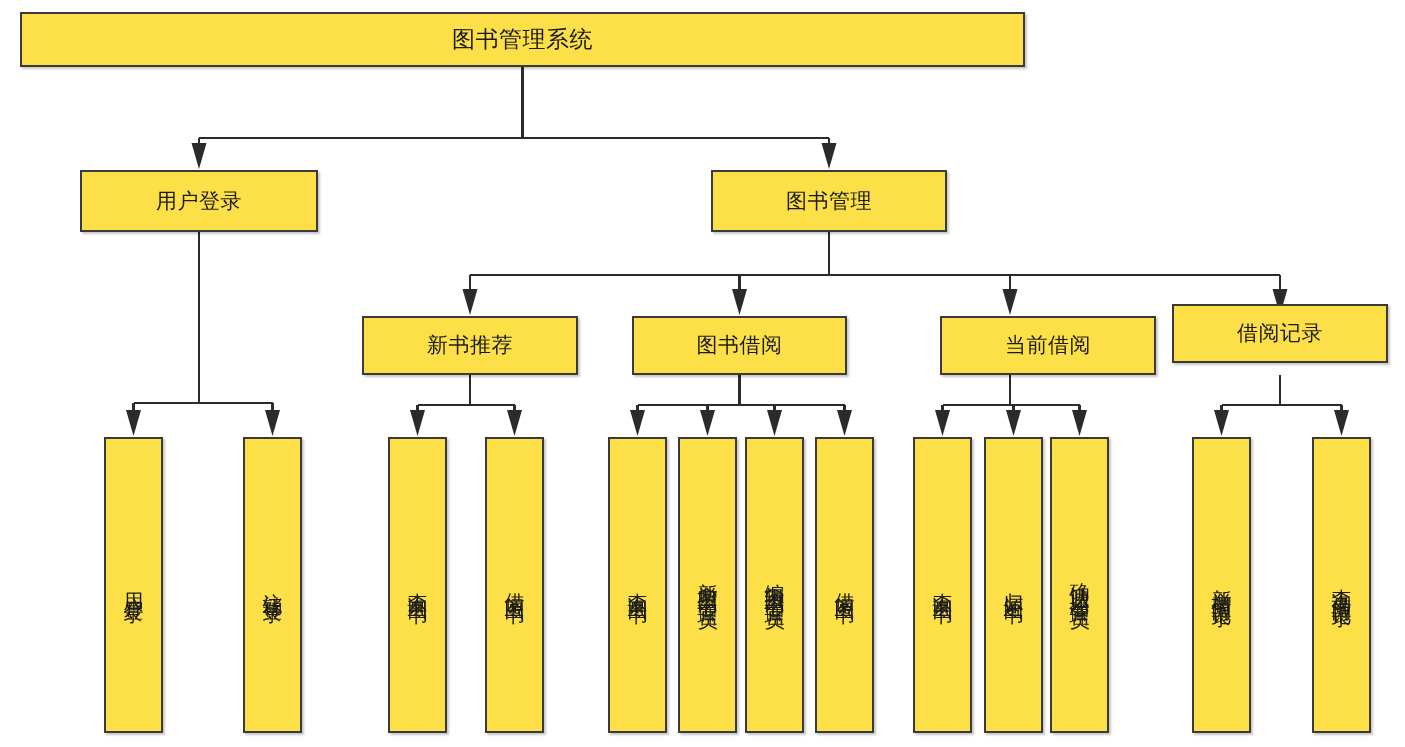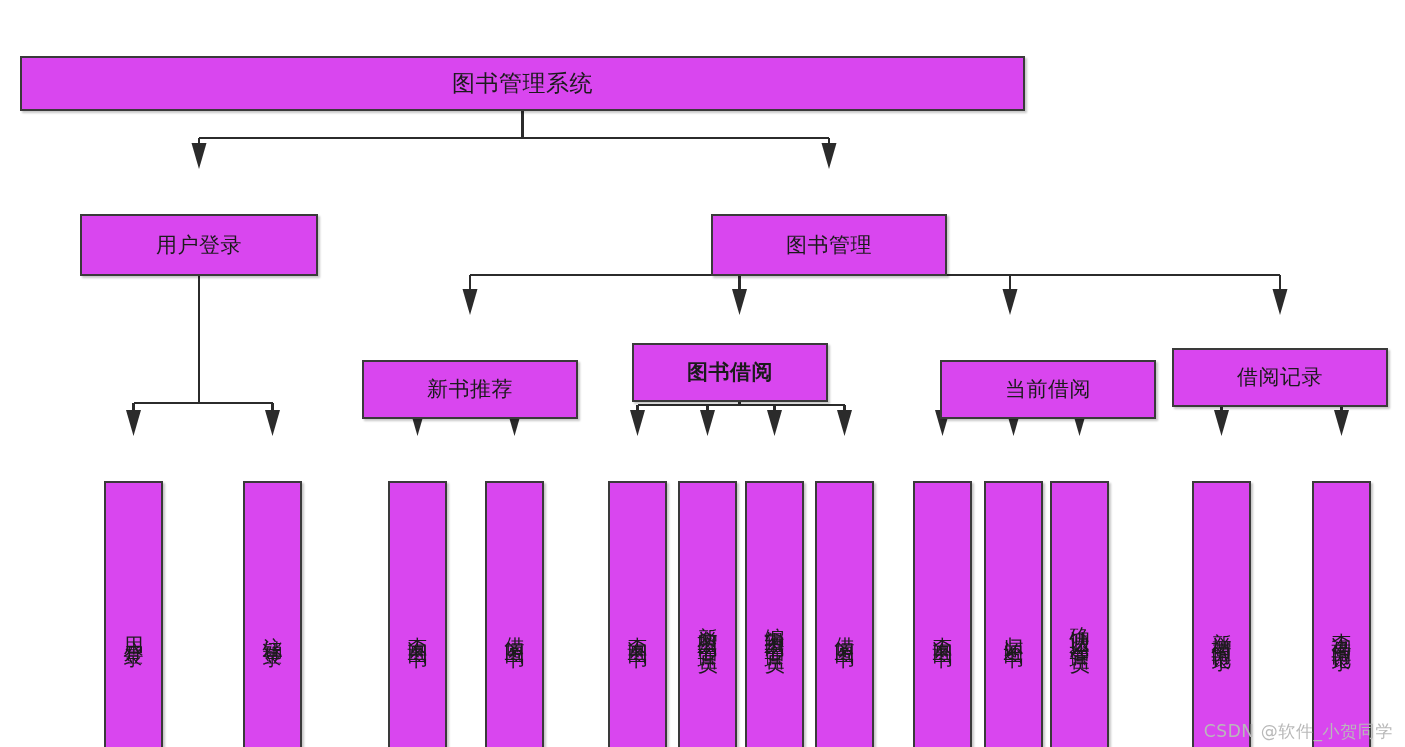--- a/index.html
+++ b/index.html
@@ -21,28 +21,27 @@
   svg.diagram-canvas {
     position: absolute;
     left: 0;
     top: 0;
     width: 1405px;
     height: 747px;
   }
   .node-box {
     position: absolute;
     box-sizing: border-box;
-    background: #d946ef;
+    background: #fde047;
     border: 2px solid #3a3a3a;
     box-shadow: 2px 2px 2px rgba(0,0,0,0.22);
     display: flex;
     align-items: center;
     justify-content: center;
     overflow: hidden;
-    margin-top: 44px;
   }
   .node-label {
     color: #1b1b1b;
     font-size: 21px;
     line-height: 1.15;
     letter-spacing: 0.5px;
     text-align: center;
     white-space: nowrap;
   }
   .node-box.vertical .node-label {
@@ -132,21 +131,21 @@
       </div>
       <div class="node-box level2" style="left: 80px; top: 170px; width: 238px; height: 62px;">
         <div class="node-label">用户登录</div>
       </div>
       <div class="node-box level2" style="left: 711px; top: 170px; width: 236px; height: 62px;">
         <div class="node-label">图书管理</div>
       </div>
       <div class="node-box level3" style="left: 362px; top: 316px; width: 216px; height: 59px;">
         <div class="node-label">新书推荐</div>
       </div>
-      <div class="node-box level3" style="left: 632px; top: 299px; width: 196px; height: 59px; font-weight: bold;">
+      <div class="node-box level3" style="left: 632px; top: 316px; width: 215px; height: 59px;">
         <div class="node-label">图书借阅</div>
       </div>
       <div class="node-box level3" style="left: 940px; top: 316px; width: 216px; height: 59px;">
         <div class="node-label">当前借阅</div>
       </div>
       <div class="node-box level3" style="left: 1172px; top: 304px; width: 216px; height: 59px;">
         <div class="node-label">借阅记录</div>
       </div>
       <div class="node-box vertical leaf" style="left: 104px; top: 437px; width: 59px; height: 296px;">
         <div class="node-label">用户登录</div>
@@ -182,14 +181,13 @@
         <div class="node-label">确认归还（管理员）</div>
       </div>
       <div class="node-box vertical leaf" style="left: 1192px; top: 437px; width: 59px; height: 296px;">
         <div class="node-label">新增借阅记录</div>
       </div>
       <div class="node-box vertical leaf" style="left: 1312px; top: 437px; width: 59px; height: 296px;">
         <div class="node-label">查询借阅记录</div>
       </div>
     </div>
 
-  <div class="watermark">CSDN @软件_小贺同学</div>
 </div>
 
 </body></html>

